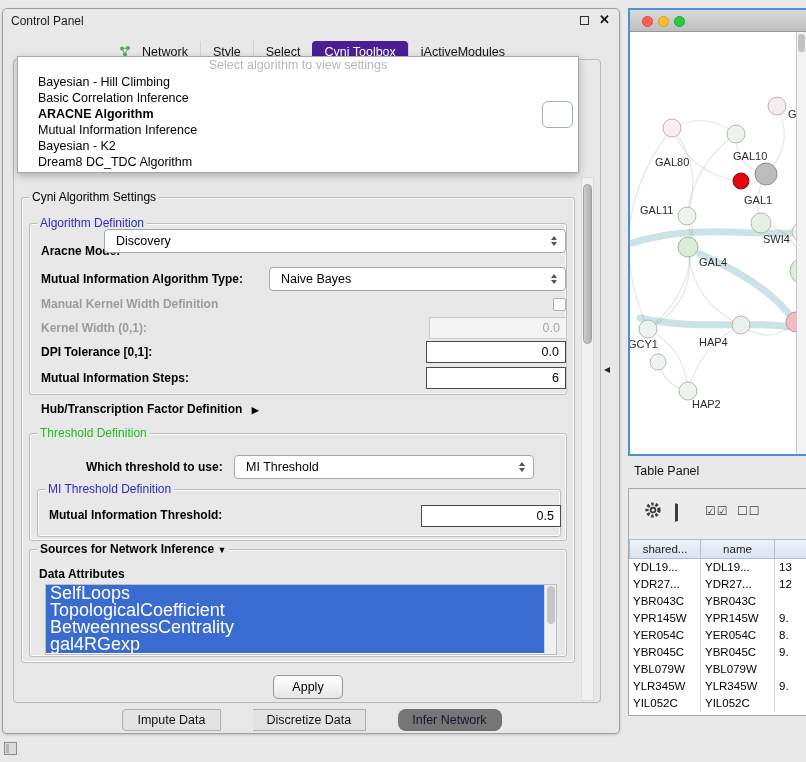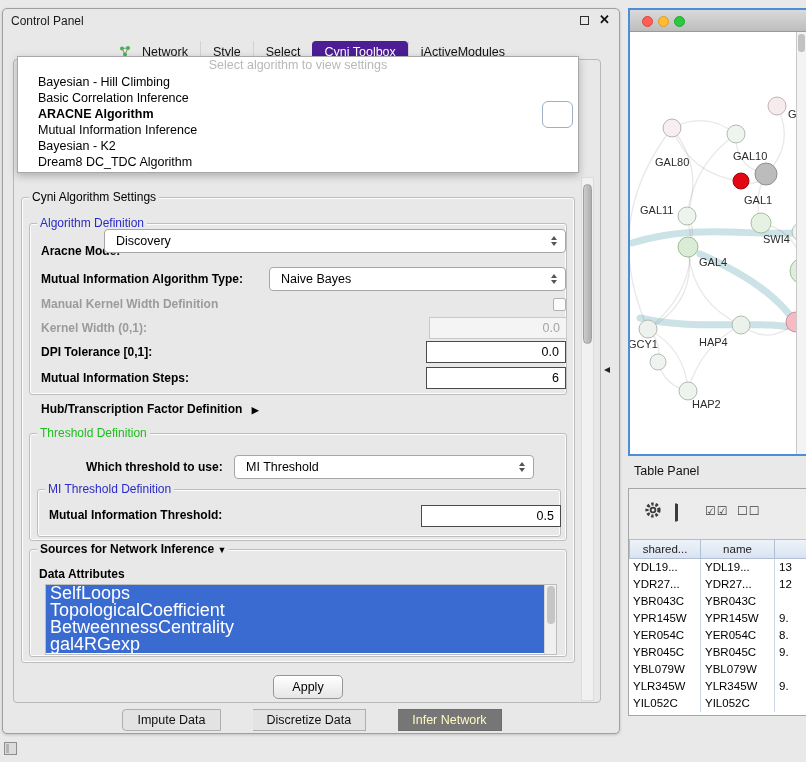--- a/index.html
+++ b/index.html
@@ -52,21 +52,21 @@
   .attr-thumb { position:absolute; left:1.5px; top:1px; width:8px; height:38px; background:#c6c6c6; border-radius:4px; }
 
   .apply-btn { position:absolute; left:270px; top:666px; width:70px; height:24px; border:1px solid #969696; border-radius:5px;
                background:linear-gradient(#ffffff,#e6e6e6); font-size:12.5px; display:flex; align-items:center; justify-content:center; }
 
   .bottom-tabs { position:absolute; left:0; top:700px; width:618px; height:22px; display:flex; justify-content:center;gap:32px; }
   .btab { height:22px; display:flex; align-items:center; padding:0 14px; font-size:12.5px; background:#e3e3e3;
           border:1px solid #aeaeae; border-left:none; color:#111; }
   .btab:first-child { border-left:1px solid #aeaeae; border-radius:4px 0 0 4px; }
   .btab:last-child { border-radius:0 4px 4px 0; }
-  .btab.selected { background:#767676; color:#fef9c3; border-color:#6e6e6e; border-radius:0; }
+  .btab.selected { background:#767676; color:#0f172a; border-color:#6e6e6e; border-radius:8px; }
 
   
   .algo-popup { position:absolute; left:14px; top:47px; width:562px; height:117px; background:#fff;
                 border:1px solid #a8a8a8; box-shadow:0 3px 8px rgba(0,0,0,0.25); z-index:50; }
   .popup-prompt { height:17px; line-height:17px; text-align:center; color:#b8b8b8; font-size:12.5px; }
   .popup-item { height:16px; line-height:16px; padding-left:20px; font-size:12.5px; color:#000; white-space:nowrap; }
   .popup-item.selected { font-weight:bold; }
   .frag { position:absolute; left:539px; top:92px; width:31px; height:27px; background:#fff; border:1px solid #9fb0c4; border-radius:6px; z-index:60; }
 
   .collapse-arrow { position:absolute; left:604px; top:362px; font-size:12px; color:#222; }

